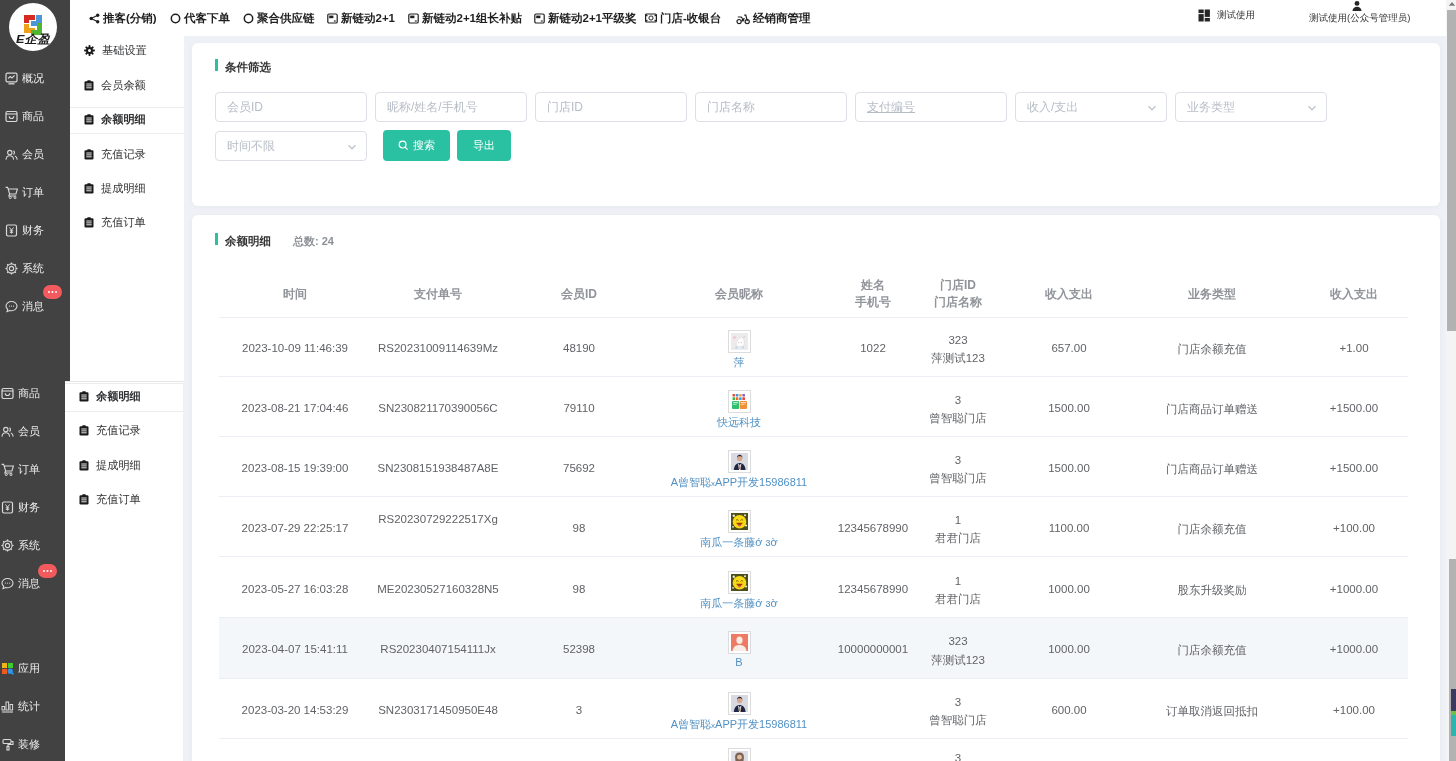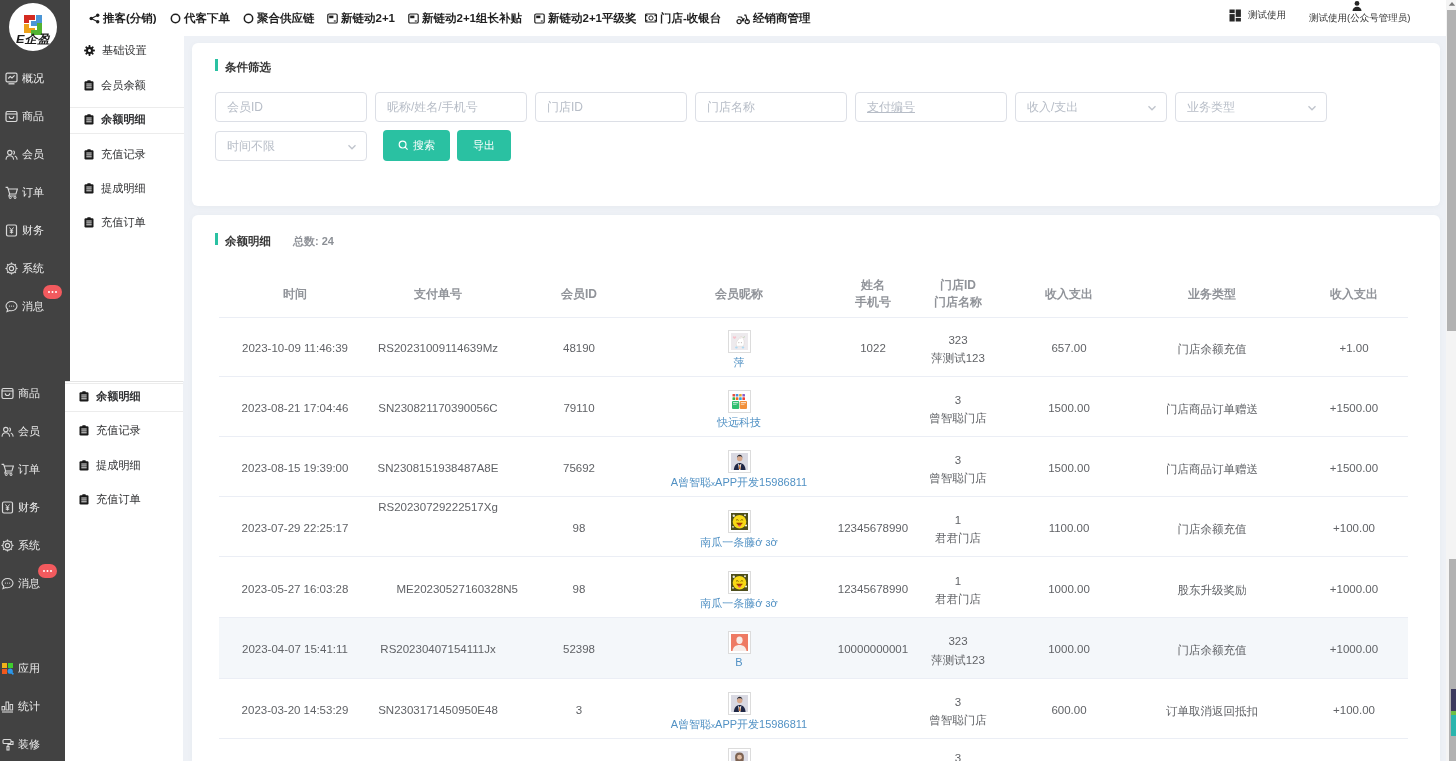--- a/index.html
+++ b/index.html
@@ -145,21 +145,21 @@
       <path d="M8.3 12h.8l.5 3.2-.9 1.4-.8-1.4z" fill="#cc7a3a"></path>
     </svg>
   </div>
 <div class="cell nick" style="left:639px;top:474.5px;width:200px;">A曾智聪<span style="font-size:8px">x</span>APP开发15986811</div>
 <div class="cell" style="left:878px;top:450.5px;width:160px;line-height:18.5px;">3<br>曾智聪门店</div>
 <div class="cell" style="left:989px;top:461.8px;width:160px;">1500.00</div>
 <div class="cell" style="left:1132px;top:461.8px;width:160px;">门店商品订单赠送</div>
 <div class="cell" style="left:1274px;top:461.8px;width:160px;">+1500.00</div>
 <div class="trow" style="top:497px;height:60px;"></div>
 <div class="cell" style="left:215px;top:521.8px;width:160px;">2023-07-29 22:25:17</div>
-<div class="cell" style="left:358px;top:501px;width:160px;">RS20230729222517Xg</div>
+<div class="cell" style="left:358px;top:513px;width:160px;">RS20230729222517Xg</div>
 <div class="cell" style="left:499px;top:521.8px;width:160px;">98</div>
 <div class="ava" style="left:728px;top:509.5px;">
     <svg width="17" height="17" viewBox="0 0 17 17">
       <rect width="17" height="17" fill="#4e4e1a"></rect>
       <circle cx="2.8" cy="2.8" r="1.2" fill="#e9e9da"></circle>
       <circle cx="14" cy="2.2" r="1" fill="#e9e9da"></circle>
       <circle cx="15" cy="12.5" r="1.1" fill="#e9e9da"></circle>
       <circle cx="2" cy="13.8" r=".9" fill="#e9e9da"></circle>
       <circle cx="13.8" cy="7.5" r=".6" fill="#d8d8c5"></circle>
       <circle cx="8.5" cy="8.8" r="6.8" fill="#f7d915"></circle>
@@ -169,21 +169,21 @@
     </svg>
   </div>
 <div class="cell nick" style="left:639px;top:534.5px;width:200px;">南瓜一条藤ớ ɜờ</div>
 <div class="cell" style="left:793px;top:521.8px;width:160px;">12345678990</div>
 <div class="cell" style="left:878px;top:510.5px;width:160px;line-height:18.5px;">1<br>君君门店</div>
 <div class="cell" style="left:989px;top:521.8px;width:160px;">1100.00</div>
 <div class="cell" style="left:1132px;top:521.8px;width:160px;">门店余额充值</div>
 <div class="cell" style="left:1274px;top:521.8px;width:160px;">+100.00</div>
 <div class="trow" style="top:558px;height:60px;"></div>
 <div class="cell" style="left:215px;top:582.8px;width:160px;">2023-05-27 16:03:28</div>
-<div class="cell" style="left:358px;top:582.8px;width:160px;text-align:right;">ME20230527160328N5</div>
+<div class="cell" style="left:358px;top:582.8px;width:160px;">ME20230527160328N5</div>
 <div class="cell" style="left:499px;top:582.8px;width:160px;">98</div>
 <div class="ava" style="left:728px;top:570.5px;">
     <svg width="17" height="17" viewBox="0 0 17 17">
       <rect width="17" height="17" fill="#4e4e1a"></rect>
       <circle cx="2.8" cy="2.8" r="1.2" fill="#e9e9da"></circle>
       <circle cx="14" cy="2.2" r="1" fill="#e9e9da"></circle>
       <circle cx="15" cy="12.5" r="1.1" fill="#e9e9da"></circle>
       <circle cx="2" cy="13.8" r=".9" fill="#e9e9da"></circle>
       <circle cx="13.8" cy="7.5" r=".6" fill="#d8d8c5"></circle>
       <circle cx="8.5" cy="8.8" r="6.8" fill="#f7d915"></circle>
@@ -275,21 +275,21 @@
       <circle cx="6" cy="5" r="2.1" fill="none" stroke="#1f1f1f" stroke-width="1"></circle>
       <path d="M1 2l1.4 1M11 2L9.6 3M1 8l1.4-1M11 8L9.6 7" stroke="#1f1f1f" stroke-width="1.2"></path>
     </svg>门店-收银台</div>
 <div class="navitem" style="left:736px;"><svg width="14" height="13" viewBox="0 0 14 13">
       <circle cx="3.1" cy="9.6" r="2.1" fill="none" stroke="#1f1f1f" stroke-width="1.2"></circle>
       <circle cx="11.2" cy="9.6" r="2.1" fill="none" stroke="#1f1f1f" stroke-width="1.2"></circle>
       <path d="M5.2 9.3c.3-2.2 1.6-3.4 3.6-3.4l-1.2 3.5z" fill="#1f1f1f"></path>
       <path d="M8.2 3.2h1.6l1.6 6" fill="none" stroke="#1f1f1f" stroke-width="1.2"></path>
       <path d="M1.8 5h3.4l1.4 1.6" fill="none" stroke="#1f1f1f" stroke-width="1.2"></path>
     </svg>经销商管理</div>
-<div class="navR" style="left:1229px;text-align:center;">
+<div class="navR" style="left:1198px;text-align:center;">
     <svg width="13" height="13" viewBox="0 0 13 13">
       <rect x="0.5" y="0.5" width="5.2" height="3.6" fill="#262626"></rect>
       <rect x="0.5" y="5.1" width="5.2" height="7.4" fill="#262626"></rect>
       <rect x="6.7" y="0.5" width="5.2" height="7.4" fill="#262626"></rect>
       <rect x="6.7" y="8.9" width="5.2" height="3.6" fill="#262626"></rect>
     </svg>
     <span style="margin-left:6px;">测试使用</span>
   </div>
 <div class="navR" style="left:1304px;flex-direction:column;">
     <svg width="12" height="12" viewBox="0 0 12 12">

